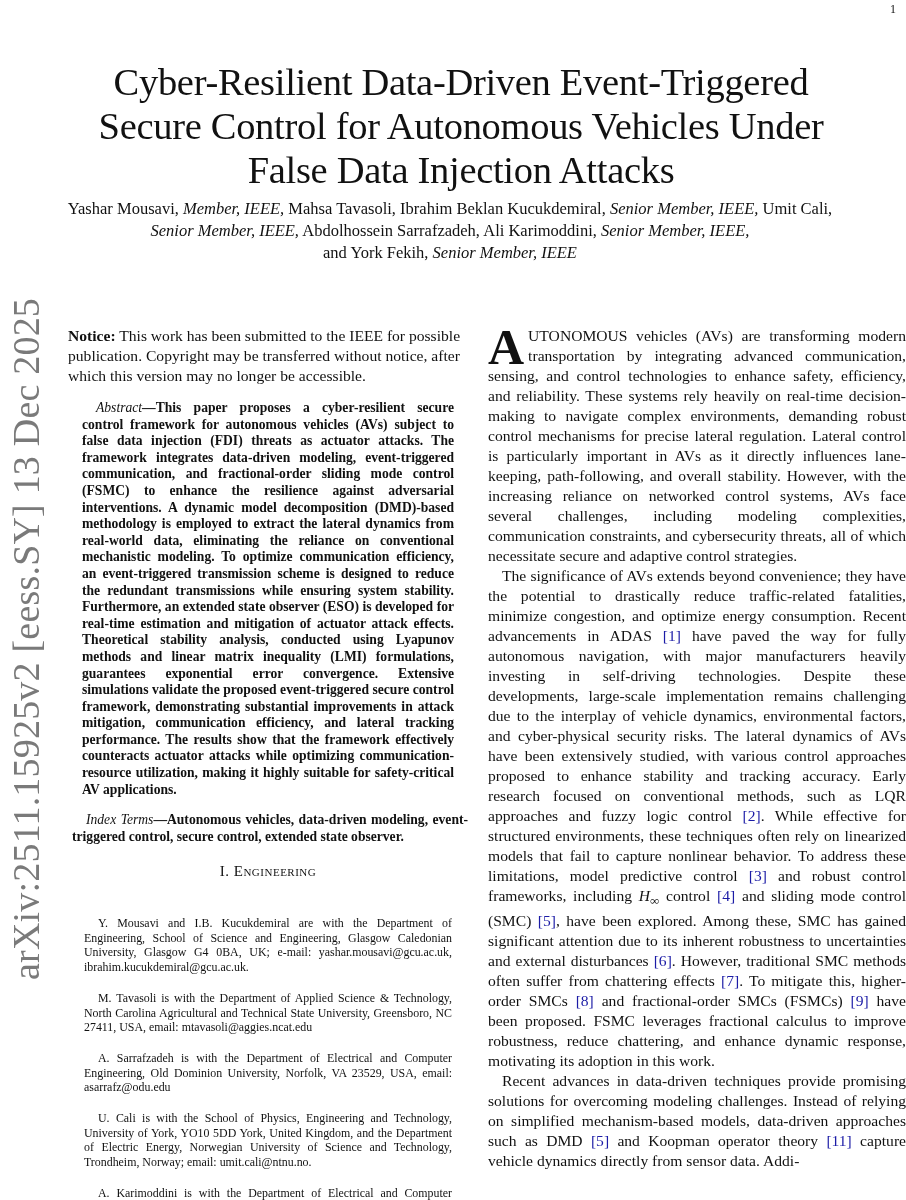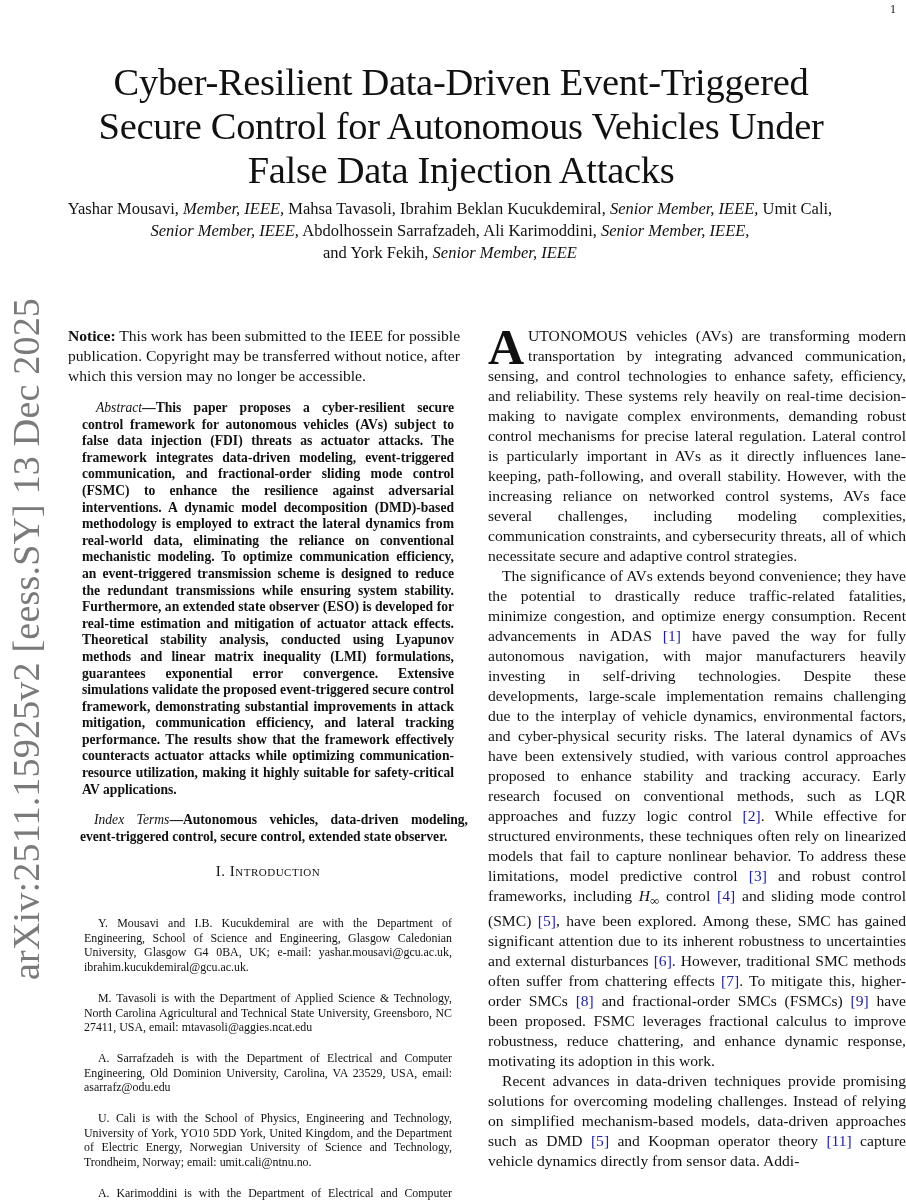--- a/index.html
+++ b/index.html
@@ -15,21 +15,21 @@
          font-size:16.5px; line-height:22px; }
   .authors i { font-style:italic; }
   .col-left { position:absolute; left:68px; top:326px; width:400px; }
   .col-right { position:absolute; left:488px; top:326px; width:418px; }
   .notice { font-size:15.6px; line-height:20px; margin:0 0 8px 0; }
   .notice b { font-weight:bold; }
   .abstract { font-size:13.6px; line-height:16.6px; font-weight:bold; text-align:justify;
          text-indent:14px; margin:14px; }
   .abstract i, .index-terms i { font-weight:normal; font-style:italic; }
   .index-terms { font-size:13.6px; line-height:16.6px; font-weight:bold; text-align:justify;
-         text-indent:14px; margin:10px 0 0 12px; }
+         text-indent:14px; margin:10px 0 0 4px; }
   .section-heading { text-align:center; font-size:15px; margin:18px 0 0 0; letter-spacing:0.5px; }
   .section-heading .sc { font-variant:small-caps; }
   .footnotes { position:absolute; left:68px; top:900px; width:400px; font-size:11.9px;
          line-height:14.7px; text-align:justify; }
   .footnotes p { margin:16px; text-indent:14px; }
   .body-text { font-size:15.6px; line-height:20px; text-align:justify; margin:0; }
   .body-text p { margin:0; text-indent:14px; }
   .body-text p.first { text-indent:0; }
   .dropcap { float:left; font-size:50px; line-height:38px; margin:2px 4px 0 0; font-weight:bold; }
   .cite { color:#1b1ba6; }
@@ -59,28 +59,28 @@
 
 <div class="col-left">
   <p class="notice"><b>Notice:</b><span> This work has been submitted to the IEEE for possible publication. Copyright may be transferred without notice, after which this version may no longer be accessible.</span></p>
 
   <p class="abstract"><i>Abstract</i><span>—This paper proposes a cyber-resilient secure control framework for autonomous vehicles (AVs) subject to false data injection (FDI) threats as actuator attacks. The framework integrates data-driven modeling, event-triggered communication, and fractional-order sliding mode control (FSMC) to enhance the resilience against adversarial interventions. A dynamic model decomposition (DMD)-based methodology is employed to extract the lateral dynamics from real-world data, eliminating the reliance on conventional mechanistic modeling. To optimize communication efficiency, an event-triggered transmission scheme is designed to reduce the redundant transmissions while ensuring system stability. Furthermore, an extended state observer (ESO) is developed for real-time estimation and mitigation of actuator attack effects. Theoretical stability analysis, conducted using Lyapunov methods and linear matrix inequality (LMI) formulations, guarantees exponential error convergence. Extensive simulations validate the proposed event-triggered secure control framework, demonstrating substantial improvements in attack mitigation, communication efficiency, and lateral tracking performance. The results show that the framework effectively counteracts actuator attacks while optimizing communication-resource utilization, making it highly suitable for safety-critical AV applications.</span></p>
 
   <p class="index-terms"><i>Index Terms</i><span>—Autonomous vehicles, data-driven modeling, event-triggered control, secure control, extended state observer.</span></p>
 
   <div class="section-heading">
     <span>I.</span>
-    <span class="sc">Introduction</span>
+    <span class="sc">Engineering</span>
   </div>
 </div>
 
 <div class="footnotes">
   <p>Y. Mousavi and I.B. Kucukdemiral are with the Department of Engineering, School of Science and Engineering, Glasgow Caledonian University, Glasgow G4 0BA, UK; e-mail: yashar.mousavi@gcu.ac.uk, ibrahim.kucukdemiral@gcu.ac.uk.</p>
   <p>M. Tavasoli is with the Department of Applied Science &amp; Technology, North Carolina Agricultural and Technical State University, Greensboro, NC 27411, USA, email: mtavasoli@aggies.ncat.edu</p>
-  <p>A. Sarrafzadeh is with the Department of Electrical and Computer Engineering, Old Dominion University, Carolina, VA 23529, USA, email: asarrafz@odu.edu</p>
+  <p>A. Sarrafzadeh is with the Department of Electrical and Computer Engineering, Old Dominion University, Norfolk, VA 23529, USA, email: asarrafz@odu.edu</p>
   <p>U. Cali is with the School of Physics, Engineering and Technology, University of York, YO10 5DD York, United Kingdom, and the Department of Electric Energy, Norwegian University of Science and Technology, Trondheim, Norway; email: umit.cali@ntnu.no.</p>
   <p>A. Karimoddini is with the Department of Electrical and Computer Engineering, North Carolina Agricultural and Technical State University, Greensboro, NC 27411, USA, email: akarimod@ncat.edu.</p>
   <p>A. Fekih is with the Electrical and Computer Engineering Department, University of Louisiana at Lafayette, P.O. Box 43890, Lafayette, LA 70504, USA, email: afef.fekih@louisiana.edu.</p>
 </div>
 
 <div class="col-right body-text">
   <p class="first"><span class="dropcap">A</span><span>UTONOMOUS</span><span> vehicles (AVs) are transforming modern transportation by integrating advanced communication, sensing, and control technologies to enhance safety, efficiency, and reliability. These systems rely heavily on real-time decision-making to navigate complex environments, demanding robust control mechanisms for precise lateral regulation. Lateral control is particularly important in AVs as it directly influences lane-keeping, path-following, and overall stability. However, with the increasing reliance on networked control systems, AVs face several challenges, including modeling complexities, communication constraints, and cybersecurity threats, all of which necessitate secure and adaptive control strategies.</span></p>
 
   <p><span>The significance of AVs extends beyond convenience; they have the potential to drastically reduce traffic-related fatalities, minimize congestion, and optimize energy consumption. Recent advancements in ADAS </span><a class="cite">[1]</a><span> have paved the way for fully autonomous navigation, with major manufacturers heavily investing in self-driving technologies. Despite these developments, large-scale implementation remains challenging due to the interplay of vehicle dynamics, environmental factors, and cyber-physical security risks. The lateral dynamics of AVs have been extensively studied, with various control approaches proposed to enhance stability and tracking accuracy. Early research focused on conventional methods, such as LQR approaches and fuzzy logic control </span><a class="cite">[2]</a><span>. While effective for structured environments, these techniques often rely on linearized models that fail to capture nonlinear behavior. To address these limitations, model predictive control </span><a class="cite">[3]</a><span> and robust control frameworks, including </span><span class="math-i">H</span><sub>∞</sub><span> control </span><a class="cite">[4]</a><span> and sliding mode control (SMC) </span><a class="cite">[5]</a><span>, have been explored. Among these, SMC has gained significant attention due to its inherent robustness to uncertainties and external disturbances </span><a class="cite">[6]</a><span>. However, traditional SMC methods often suffer from chattering effects </span><a class="cite">[7]</a><span>. To mitigate this, higher-order SMCs </span><a class="cite">[8]</a><span> and fractional-order SMCs (FSMCs) </span><a class="cite">[9]</a><span> have been proposed. FSMC leverages fractional calculus to improve robustness, reduce chattering, and enhance dynamic response, motivating its adoption in this work.</span></p>
 

